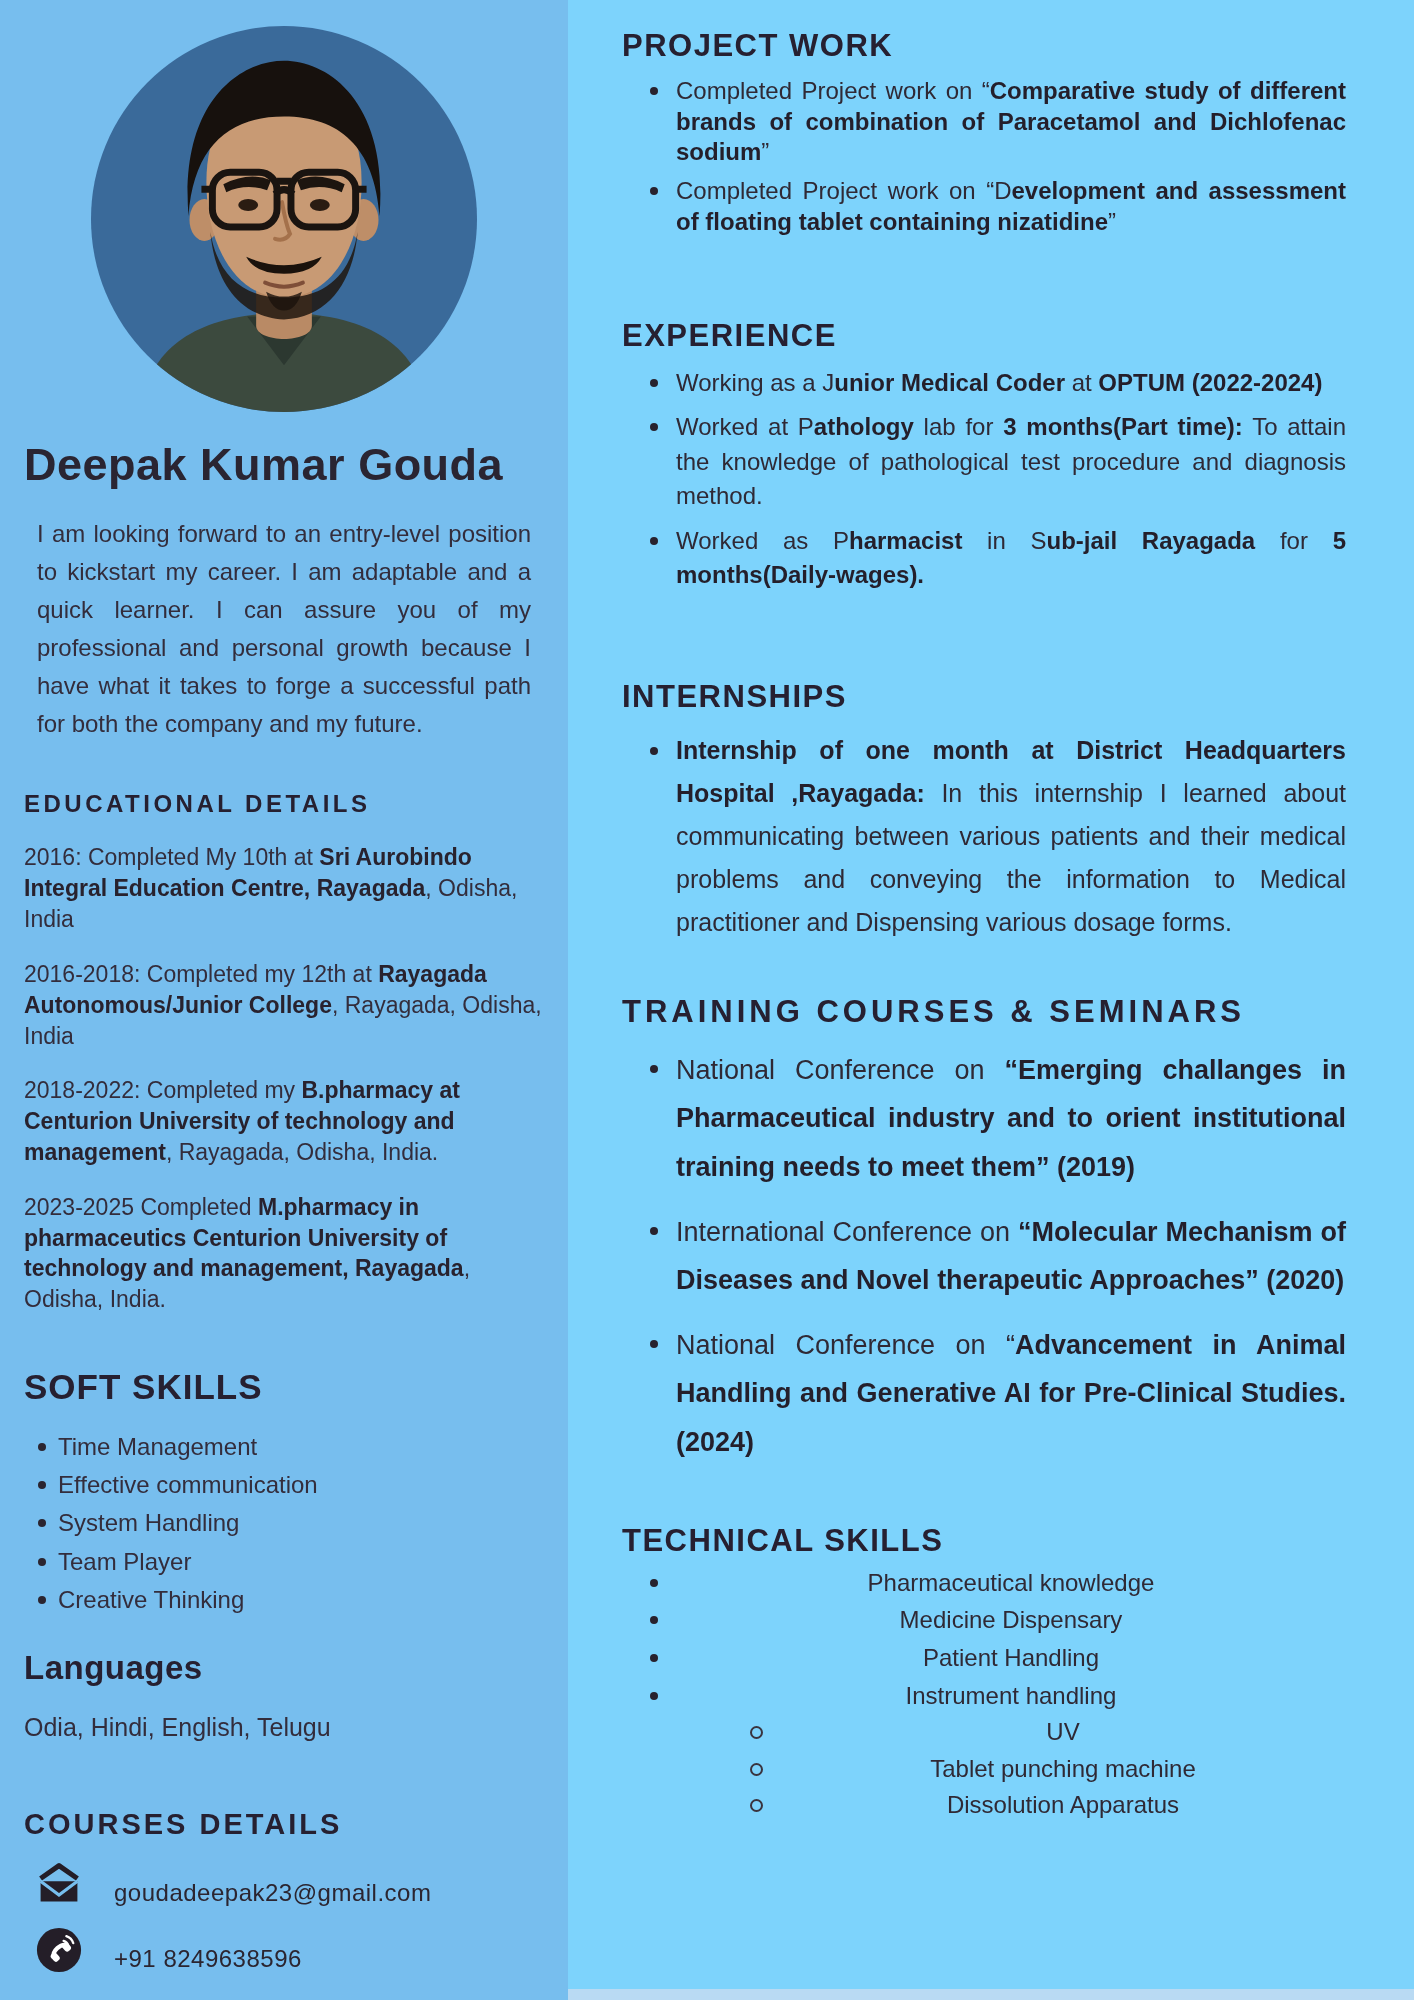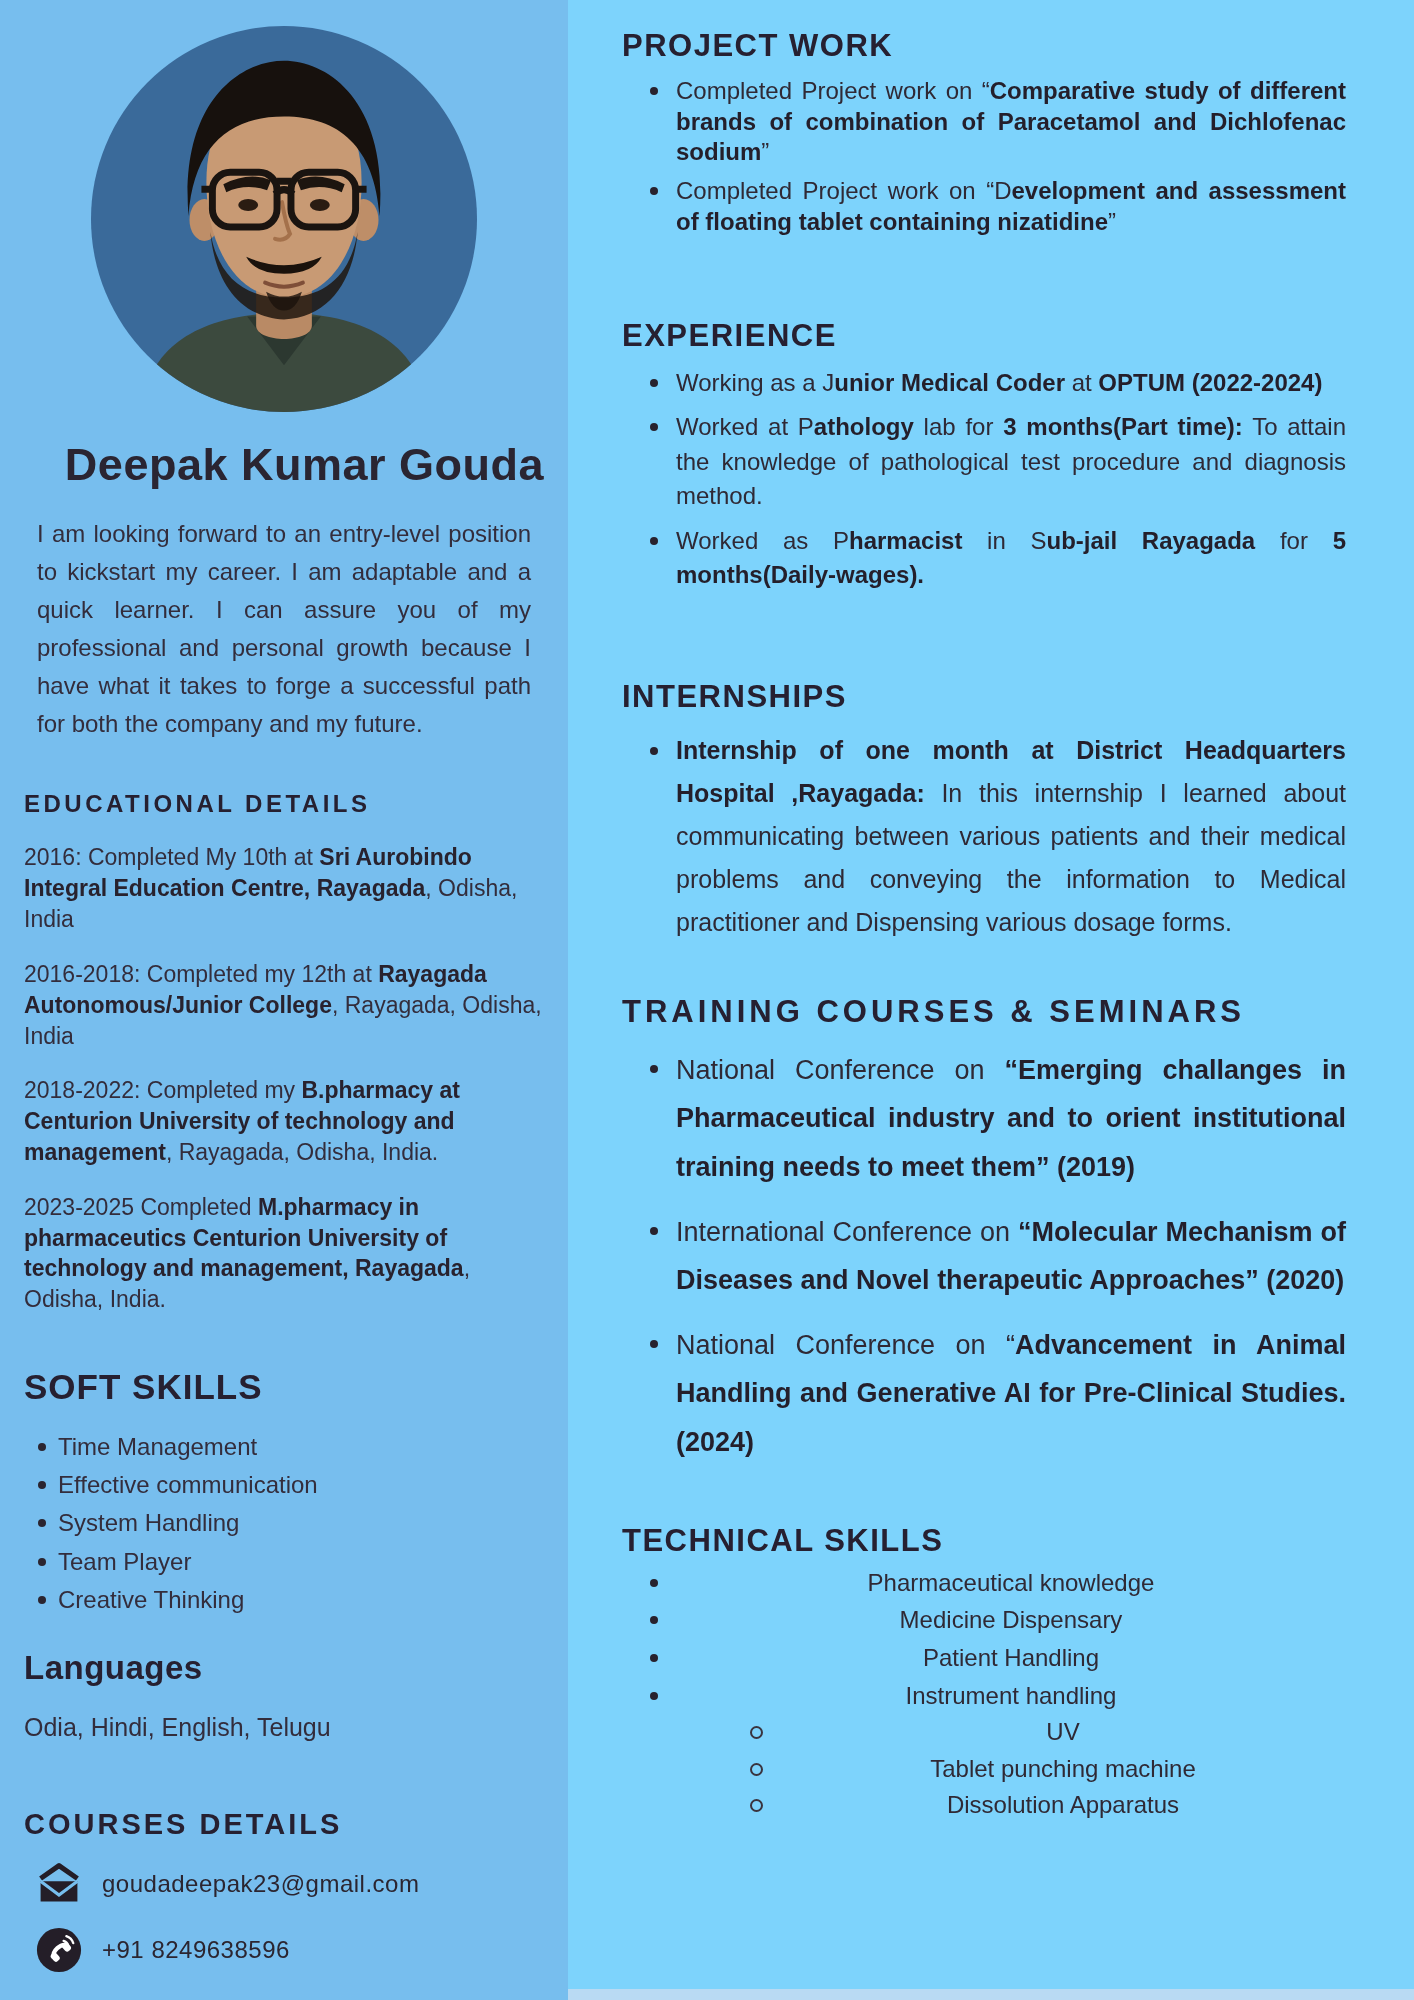--- a/index.html
+++ b/index.html
@@ -6,35 +6,35 @@
     --blue:#77BEEE; --ink:#262031; --body-ink:#332D3C; --photo-bg:#3A6A9A; --strip:#B9DAF3;
   }
   *{margin:0;padding:0;box-sizing:border-box}
   html,body{background:#ffffff}
   .page{width:1414px;height:2000px;display:flex;background:#fff;overflow:hidden;position:relative;
         font-family:"Liberation Sans", sans-serif;color:var(--body-ink)}
   
   .sidebar{width:568px;flex:0 0 568px;background:var(--blue);padding:0 24px;height:2000px}
   .photo-ring{width:388px;height:388px;border-radius:50%;overflow:hidden;margin:25px auto 0;flex:none}
   .photo-ring svg{display:block;width:100%;height:100%}
-  .name{margin-top:26px;text-align:right;font-size:45px;font-weight:700;letter-spacing:.5px;color:#2A2532}
+  .name{margin-top:26px;text-align:left;font-size:45px;font-weight:700;letter-spacing:.5px;color:#2A2532}
   .summary{margin:24px 13px 0 13px;font-size:24px;line-height:1.58;text-align:justify;color:var(--body-ink)}
   .side-h{font-weight:800;color:var(--ink)}
   .side-h.edu{margin-top:48px;font-size:24px;letter-spacing:3.5px}
   .edu-list{margin-top:4px}
   .edu-entry{margin-top:24px;font-size:23px;line-height:1.34;color:var(--body-ink)}
   .edu-entry b{font-weight:700;color:#28222E}
   .side-h.soft{margin-top:52px;font-size:35px;letter-spacing:1px}
   .side-list{margin-top:24px;list-style:none}
   .side-list li{position:relative;padding-left:34px;font-size:24px;line-height:1.3;margin-top:7px;color:var(--body-ink)}
   .side-list li::before{content:"";position:absolute;left:14px;top:.5em;width:8px;height:8px;border-radius:50%;background:#2B2530}
   .side-h.lang{margin-top:34px;font-size:33px;letter-spacing:.5px}
   .lang-text{margin-top:26px;font-size:25px;color:var(--body-ink)}
   .side-h.contact{margin-top:66px;font-size:29px;letter-spacing:3px}
-  .contact-row{display:flex;align-items:center;gap:20px;margin-top:20px;padding-left:12px}
+  .contact-row{display:flex;align-items:flex-end;gap:32px;margin-top:20px;padding-left:12px}
   .contact-row svg{width:46px;height:46px;flex:none}
   .contact-text{font-size:24px;letter-spacing:.5px;color:#2B2530}
   
   .main{flex:1;padding:0 68px 0 54px;position:relative;background:#7dd3fc}
   .m-h{font-weight:800;font-size:31px;color:var(--ink);letter-spacing:1.5px}
   .m-section{margin-top:74px}
   section[data-sec="project-work"]{margin-top:28px}
   section[data-sec="experience"]{margin-top:80px}
   section[data-sec="internships"]{margin-top:86px}
   section[data-sec="training"]{margin-top:50px}

